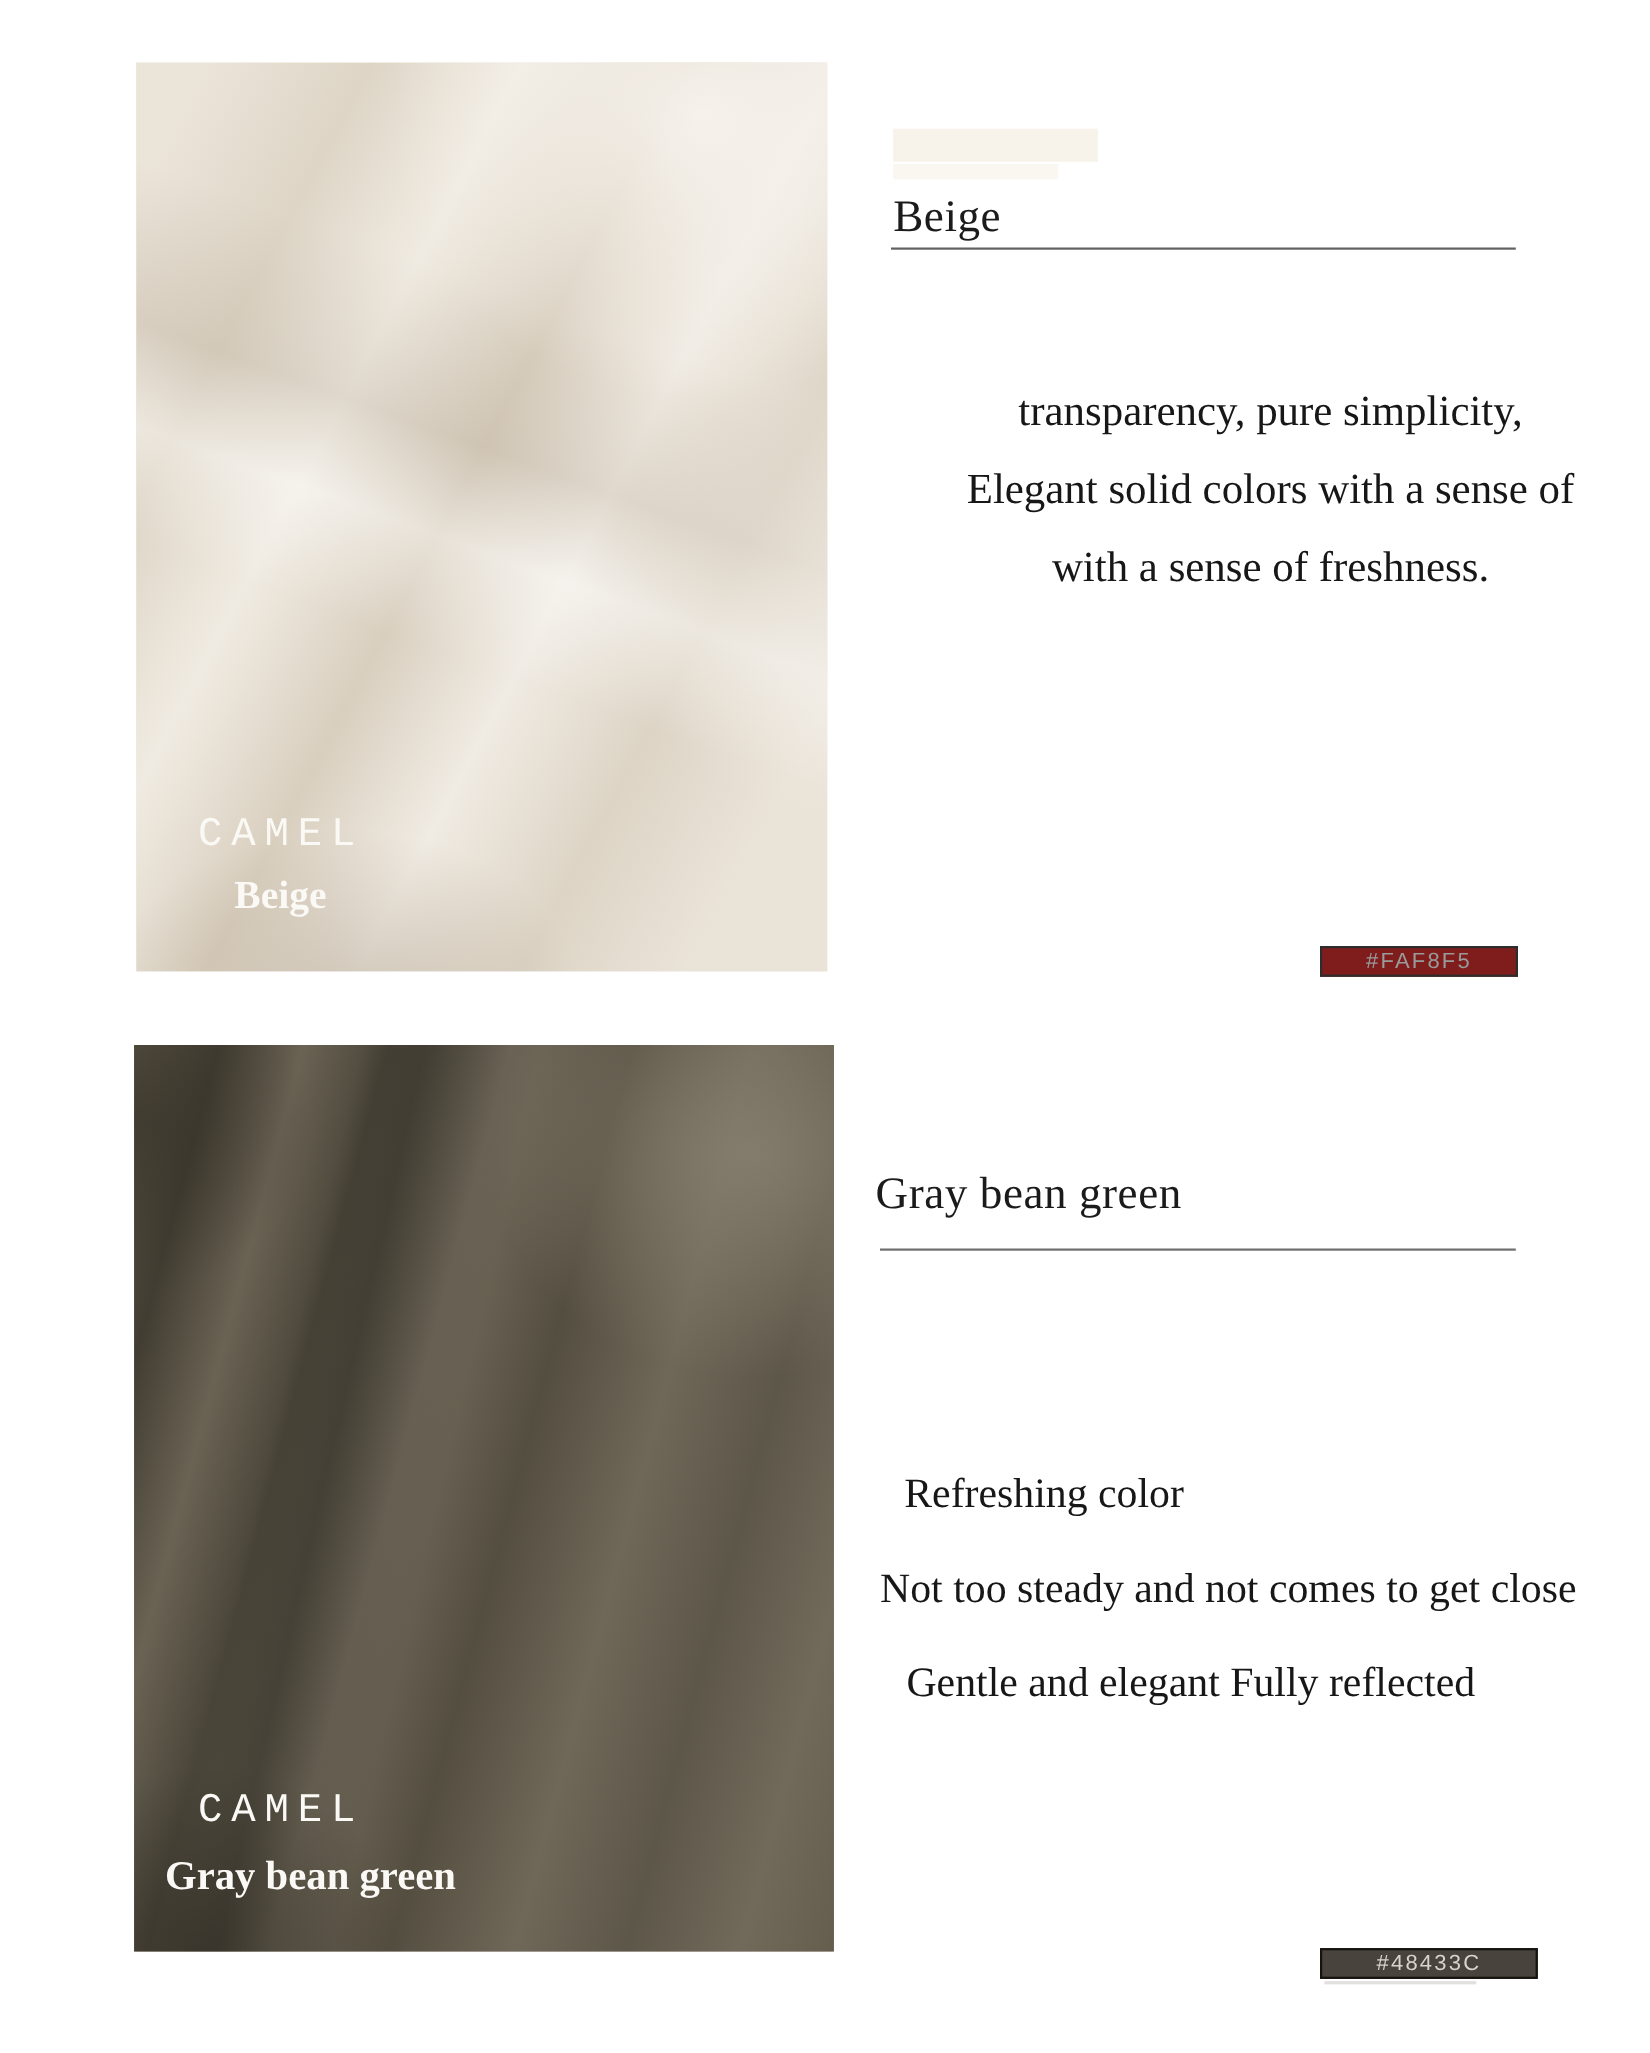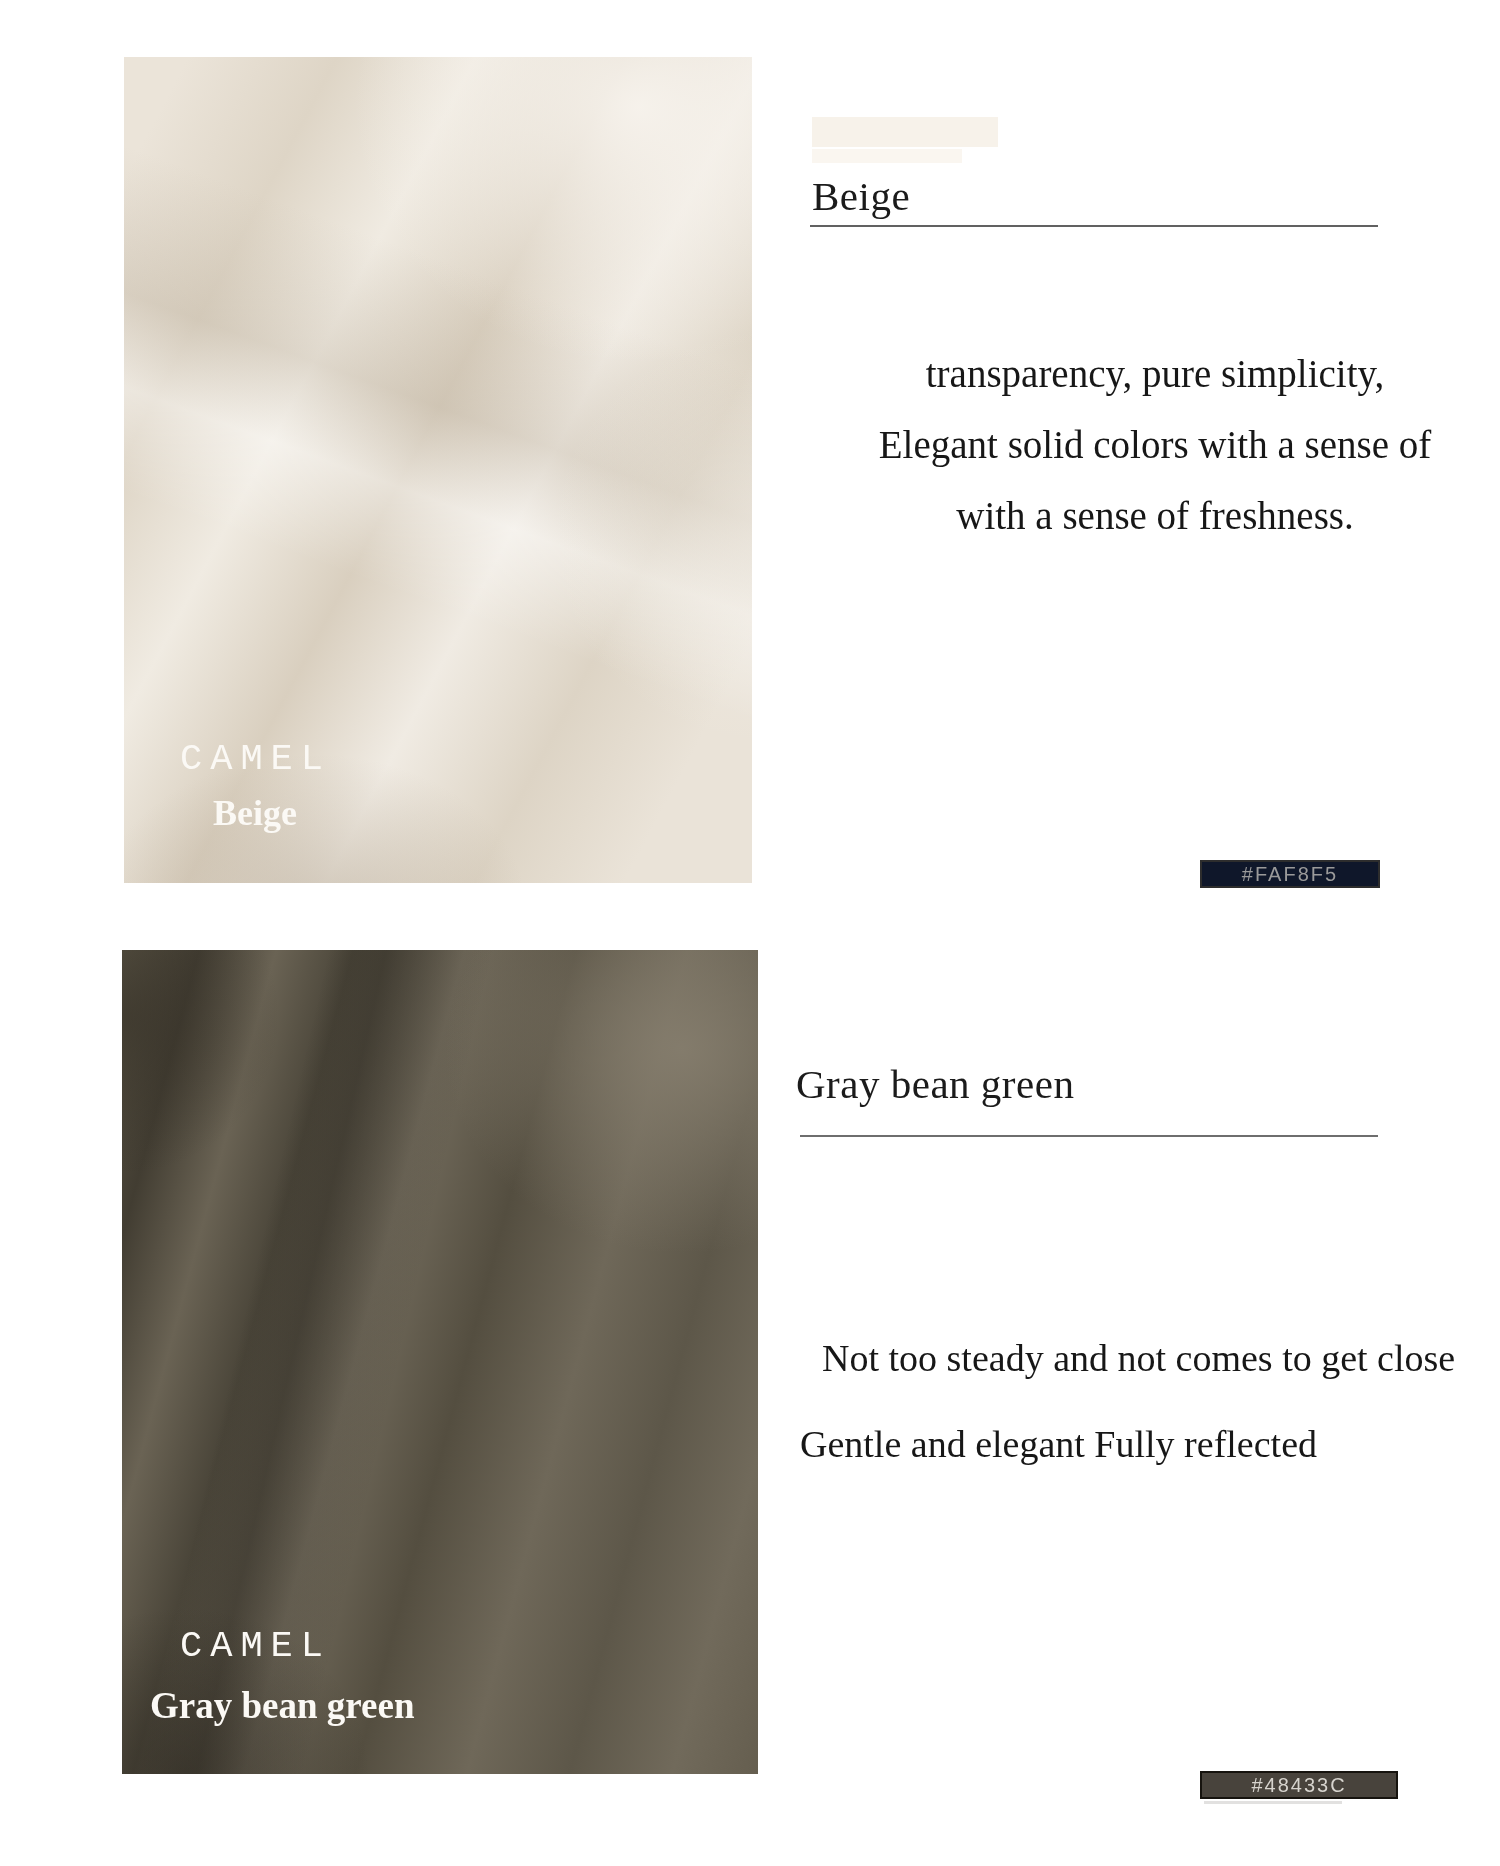--- a/index.html
+++ b/index.html
@@ -94,21 +94,21 @@
     position:absolute;
     width:180px; height:28px;
     box-sizing:border-box;
     display:flex; align-items:center; justify-content:center;
     font-family:"Liberation Sans", sans-serif;
     font-size:20px;
     letter-spacing:2px;
   }
   #swatch1{
     left:1200px; top:860px;
-    background:#0f172a;
+    background:#7f1d1d;
     border:2px solid #2d2d2d;
     color:#9a9a9a;
   }
   #swatch2{
     left:1200px; top:1771px;
     width:198px;
     background:#48433C;
     border:2px solid #16130e;
     color:#d7d4ce;
   }
@@ -144,20 +144,21 @@
   </div>
 
   <div class="fabric fabric-green"></div>
   <div id="brand2" class="brand-label">CAMEL</div>
   <div id="color2" class="colorname-label">Gray bean green</div>
 
   <div id="heading2" class="heading">Gray bean green</div>
   <div id="rule2" class="rule"></div>
 
   <div class="lines-block">
+    <span class="line">Refreshing color</span>
     <span class="line">Not too steady and not comes to get close</span>
     <span class="line">Gentle and elegant Fully reflected</span>
   </div>
 
   <div id="swatch2" class="swatch">
     <span>#48433C</span>
   </div>
   <div class="artifact"></div>
 
 </div>

